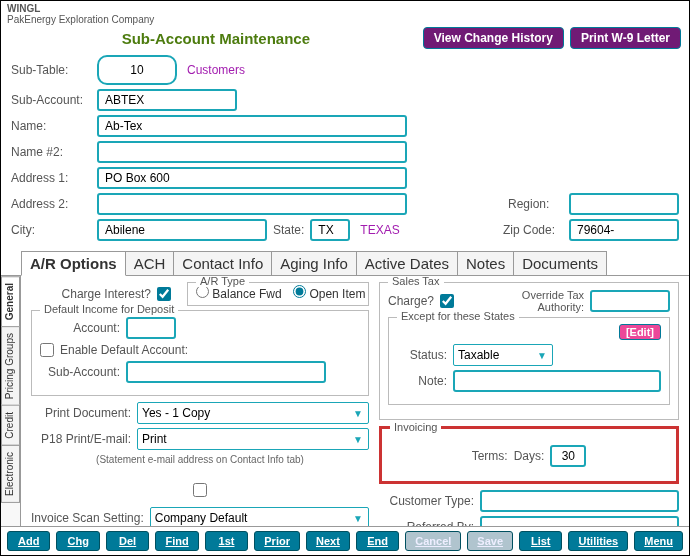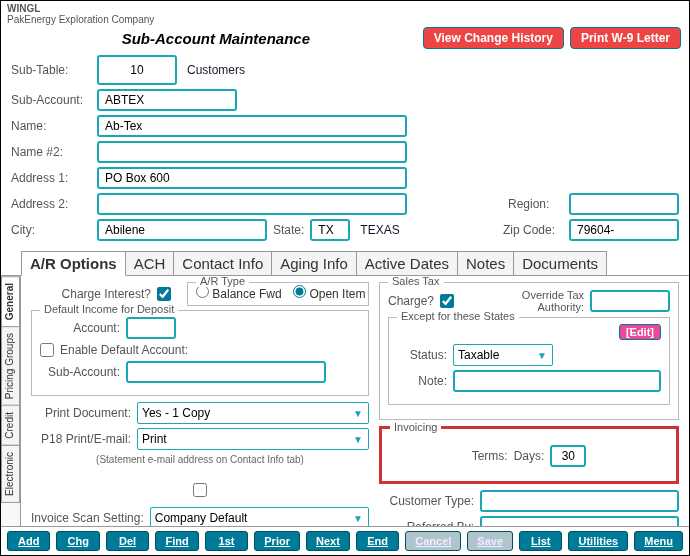--- a/index.html
+++ b/index.html
@@ -1,30 +1,30 @@
 <!DOCTYPE html>
 <html><head>
 <meta charset="utf-8">
 <style>
 * { box-sizing: border-box; margin: 0; padding: 0; }
 body { font-family: Arial, sans-serif; font-size: 12px; color: #333; background: #fff; width: 690px; height: 556px; position: relative; border: 1px solid #000; }
 .topbar { padding: 2px 6px; font-size: 10px; color: #555; }
 .topbar .app { font-weight: bold; }
 .header-row { display: flex; align-items: center; padding: 0 8px 4px 8px; }
-.page-title { flex: 1; text-align: center; font-weight: bold; font-size: 15px; color: #000000; font-style: italic; }
+.page-title { flex: 1; text-align: center; font-weight: bold; font-size: 15px; color: #4d7c0f; }
 .header-buttons { display: flex; gap: 6px; }
-.btn-primary { background: #ef4444; color: #fff; border: 1px solid #007a99; border-radius: 4px; padding: 3px 10px; font-size: 12px; font-weight: bold; cursor: pointer; }
+.btn-primary { background: #701a75; color: #fff; border: 1px solid #007a99; border-radius: 4px; padding: 3px 10px; font-size: 12px; font-weight: bold; cursor: pointer; }
 .btn-primary-sm { background: #ec4899; color: #fff; border: 1px solid #007a99; border-radius: 3px; padding: 1px 6px; font-size: 11px; font-weight: bold; cursor: pointer; }
 .form-area { padding: 2px 10px 6px 10px; }
 .row { display: flex; align-items: center; margin-bottom: 4px; gap: 6px; }
 .label { color: #555; font-size: 12px; }
 .lbl-80 { width: 80px; }
 .input { border: 2px solid #1aa6b7; border-radius: 3px; padding: 2px 6px; font-size: 12px; height: 22px; background: #fff; }
-.input-ro { border: 2px solid #1aa6b7; border-radius: 3px; padding: 12px 6px; font-size: 12px; height: 30px; background: #fff; text-align: center; }
-.static-text { color: #0f172a; padding-left: 4px; }
+.input-ro { border: 2px solid #1aa6b7; border-radius: 10px; padding: 12px 6px; font-size: 12px; height: 30px; background: #fff; text-align: center; }
+.static-text { color: #a21caf; padding-left: 4px; }
 .tabs-horiz { display: flex; border-bottom: 1px solid #999; padding-left: 20px; }
 .tab-h { border: 1px solid #999; border-bottom: none; padding: 3px 8px; font-size: 15px; background: #f4f4f4; margin-right: -1px; cursor: pointer; position: relative; }
 .tab-h.active { background: #fff; font-weight: bold; z-index: 2; border-bottom: 1px solid #fff; margin-bottom: -1px; }
 .main-pane { display: flex; height: 310px; border-top: none; }
 .tabs-vert { display: flex; flex-direction: column; border-right: 1px solid #999; background: #f8f8f8; width: 20px; }
 .tab-v { writing-mode: vertical-rl; transform: rotate(180deg); border: 1px solid #999; padding: 6px 2px; font-size: 10px; background: #f4f4f4; cursor: pointer; margin-bottom: -1px; text-align: center; }
 .tab-v.active { background: #fff; font-weight: bold; }
 .pane-content { flex: 1; padding: 6px 10px; display: flex; gap: 10px; overflow: hidden; }
 .col-left { flex: 1; }
 .col-right { width: 300px; }

